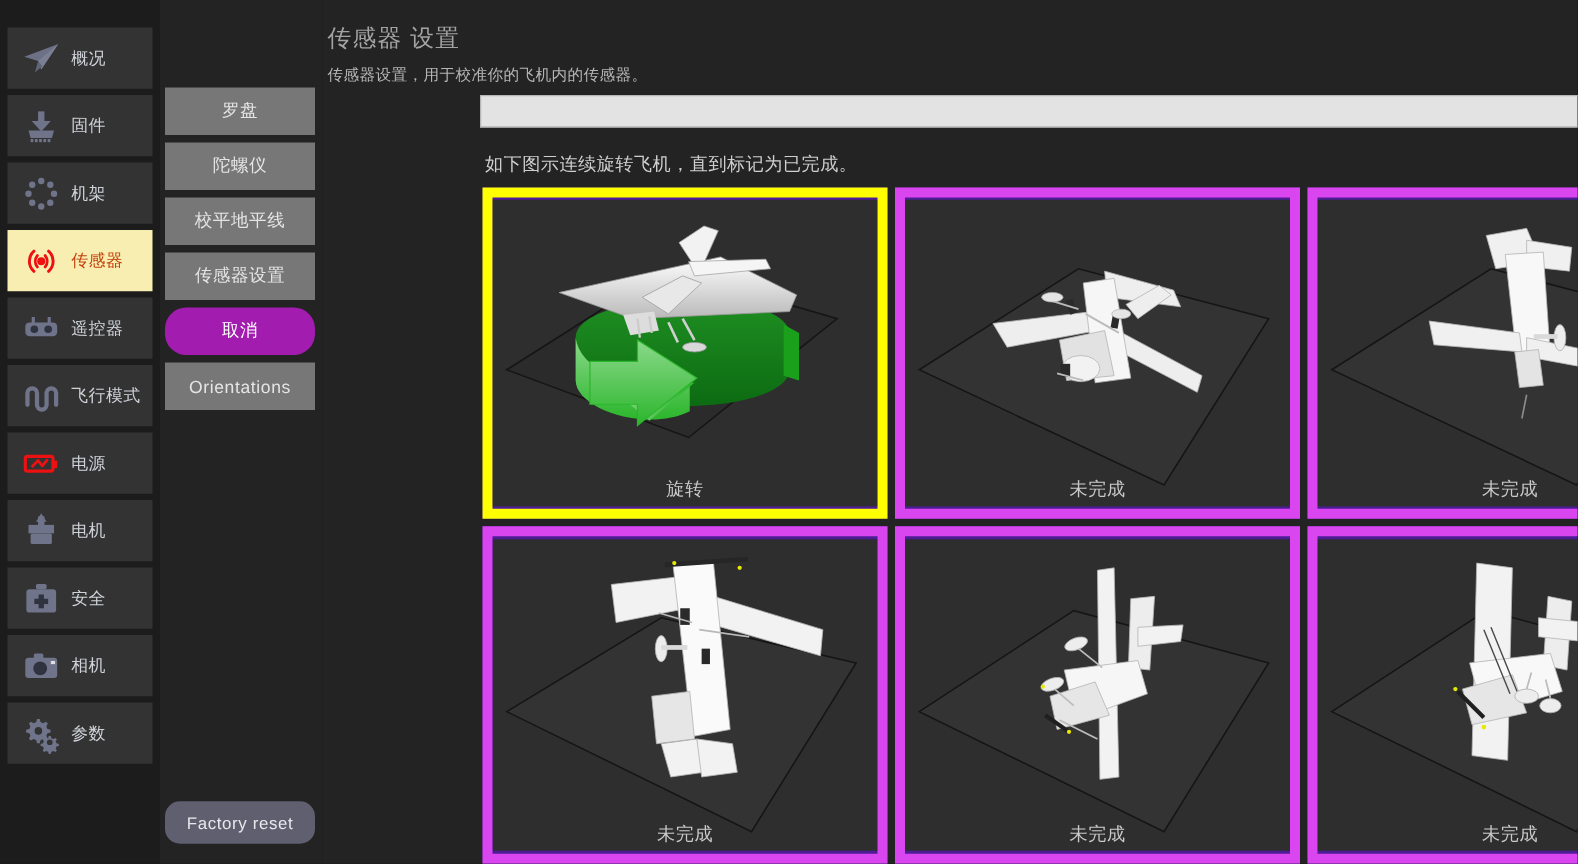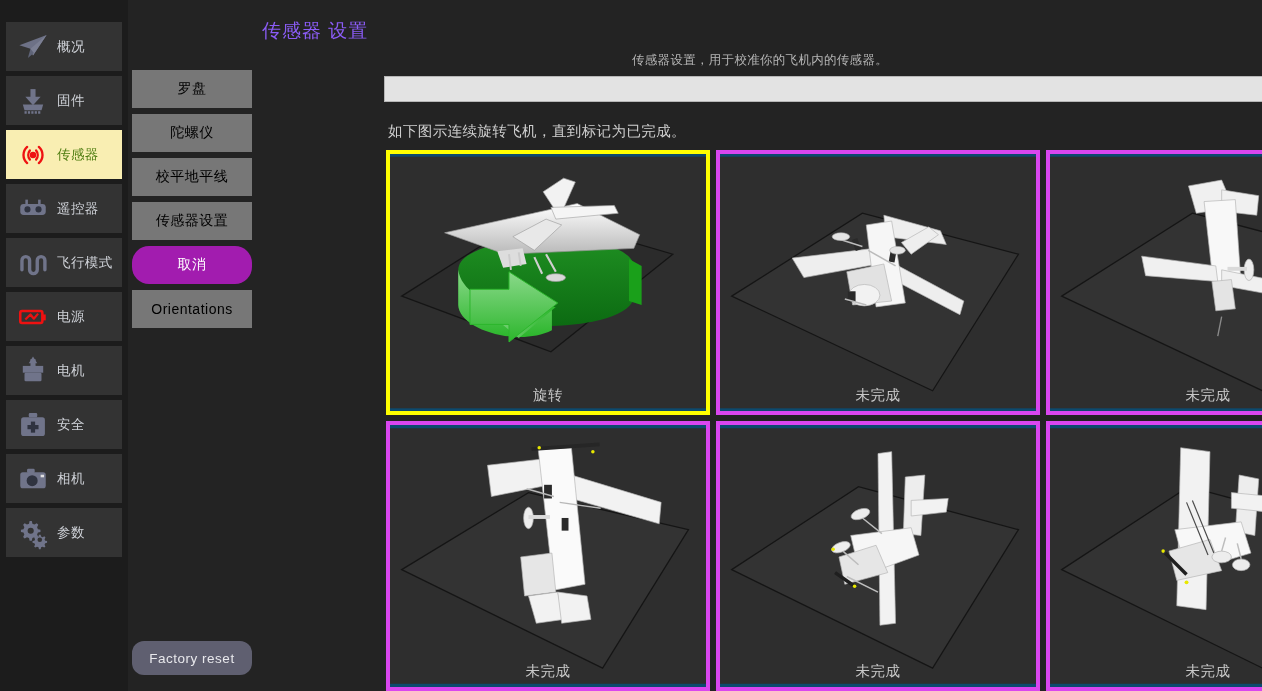--- a/index.html
+++ b/index.html
@@ -33,35 +33,35 @@
     flex: 0 0 42px;
     display: flex; align-items: center; justify-content: center;
   }
   .nav-label {
     color: #cfd2d8;
     font-size: 13.5px;
     letter-spacing: .4px;
     padding-left: 3px;
     white-space: nowrap;
   }
-  .nav-item.active .nav-label { color: #4d7c0f; text-align: right; }
+  .nav-item.active .nav-label { color: #c2410c; text-align: right; }
   .nav-ico svg { display: block; }
 
   
   #btncol {
     width: 130px; flex: 0 0 130px;
     background: #232323;
     padding: 70px 6px 0 4px;
     display: flex; flex-direction: column;
     position: relative;
   }
   .actbtn {
     height: 38px;
     background: #777777;
-    color: #000000;
+    color: #e5e5e5;
     border: 0;
     font-size: 14px;
     font-family: inherit;
     margin-bottom: 6px;
     cursor: pointer;
     display: flex; align-items: center; justify-content: center;
     letter-spacing: .5px;
   }
   .actbtn.primary { background: #a21caf; color: #ffffff; border-radius: 17px; }
   .actbtn.factory {
@@ -71,32 +71,31 @@
   }
 
   
   #main {
     flex: 1 1 auto;
     background: #232323;
     position: relative;
     padding: 0 4px 0 0;
   }
   #title {
-    color: #8b5cf6;
+    color: #a3a3a3;
     font-size: 19px;
     font-weight: normal;
     padding: 18px 0 0 4px;
     letter-spacing: 1px;
   }
   #subtitle {
     color: #b6b6b6;
     font-size: 12.5px;
     padding: 8px 0 0 4px;
     letter-spacing: .3px;
-    text-align: center;
   }
   #progress-wrap {
     position: absolute; left: 126px; top: 76px;
     width: 1002px; height: 26px;
     background: #e3e3e3;
     border: 1px solid #b6b6b6;
   }
   #progress-fill { height: 100%; background: #3c8f3c; width: 0%; }
 
   #instruction {
@@ -106,22 +105,22 @@
 
   #grid {
     position: absolute; left: 128px; top: 150px;
     width: 1118px; height: 538px;
     display: grid;
     grid-template-columns: repeat(3, 324px);
     grid-template-rows: 265px 270px;
     gap: 6px 6px;
   }
   .card {
-    border: 4px solid #d946ef;
-    background: #0c4a6e;
+    border: 8px solid #d946ef;
+    background: #4c1d95;
     position: relative;
     overflow: hidden;
     cursor: pointer;
   }
   .card.current { border-color: #ffff00; }
   .card-label {
     position: absolute; left: 0; right: 0; bottom: 6px;
     text-align: center;
     color: #c9c9c9;
     font-size: 14.5px;
@@ -161,20 +160,37 @@
               <rect x="14" y="32" width="2.6" height="3"></rect>
             <rect x="18" y="32" width="2.6" height="3"></rect>
               <rect x="22" y="32" width="2.6" height="3"></rect>
             <rect x="26" y="32" width="2.6" height="3"></rect>
           </g>
         </svg>
       </span>
       <span class="nav-label">固件</span>
     </div>
 
+    <div class="nav-item">
+      <span class="nav-ico">
+        <svg viewBox="0 0 40 40" width="34" height="34">
+          <g fill="#70748a">
+            <circle cx="20" cy="8" r="3"></circle>
+              <circle cx="28.5" cy="11.5" r="3"></circle>
+            <circle cx="32" cy="20" r="3"></circle>
+              <circle cx="28.5" cy="28.5" r="3"></circle>
+            <circle cx="20" cy="32" r="3"></circle>
+              <circle cx="11.5" cy="28.5" r="3"></circle>
+            <circle cx="8" cy="20" r="3"></circle>
+              <circle cx="11.5" cy="11.5" r="3"></circle>
+          </g>
+        </svg>
+      </span>
+      <span class="nav-label">机架</span>
+    </div>
 
     <div class="nav-item active">
       <span class="nav-ico">
         <svg viewBox="0 0 40 40" width="36" height="36">
           <g stroke="#ee1111" stroke-width="2.6" fill="none" stroke-linecap="round">
             <path d="M13.5 11 A12 12 0 0 0 13.5 29"></path>
             <path d="M16.5 15 A8 8 0 0 0 16.5 25"></path>
             <path d="M26.5 11 A12 12 0 0 1 26.5 29"></path>
             <path d="M23.5 15 A8 8 0 0 1 23.5 25"></path>
           </g>

